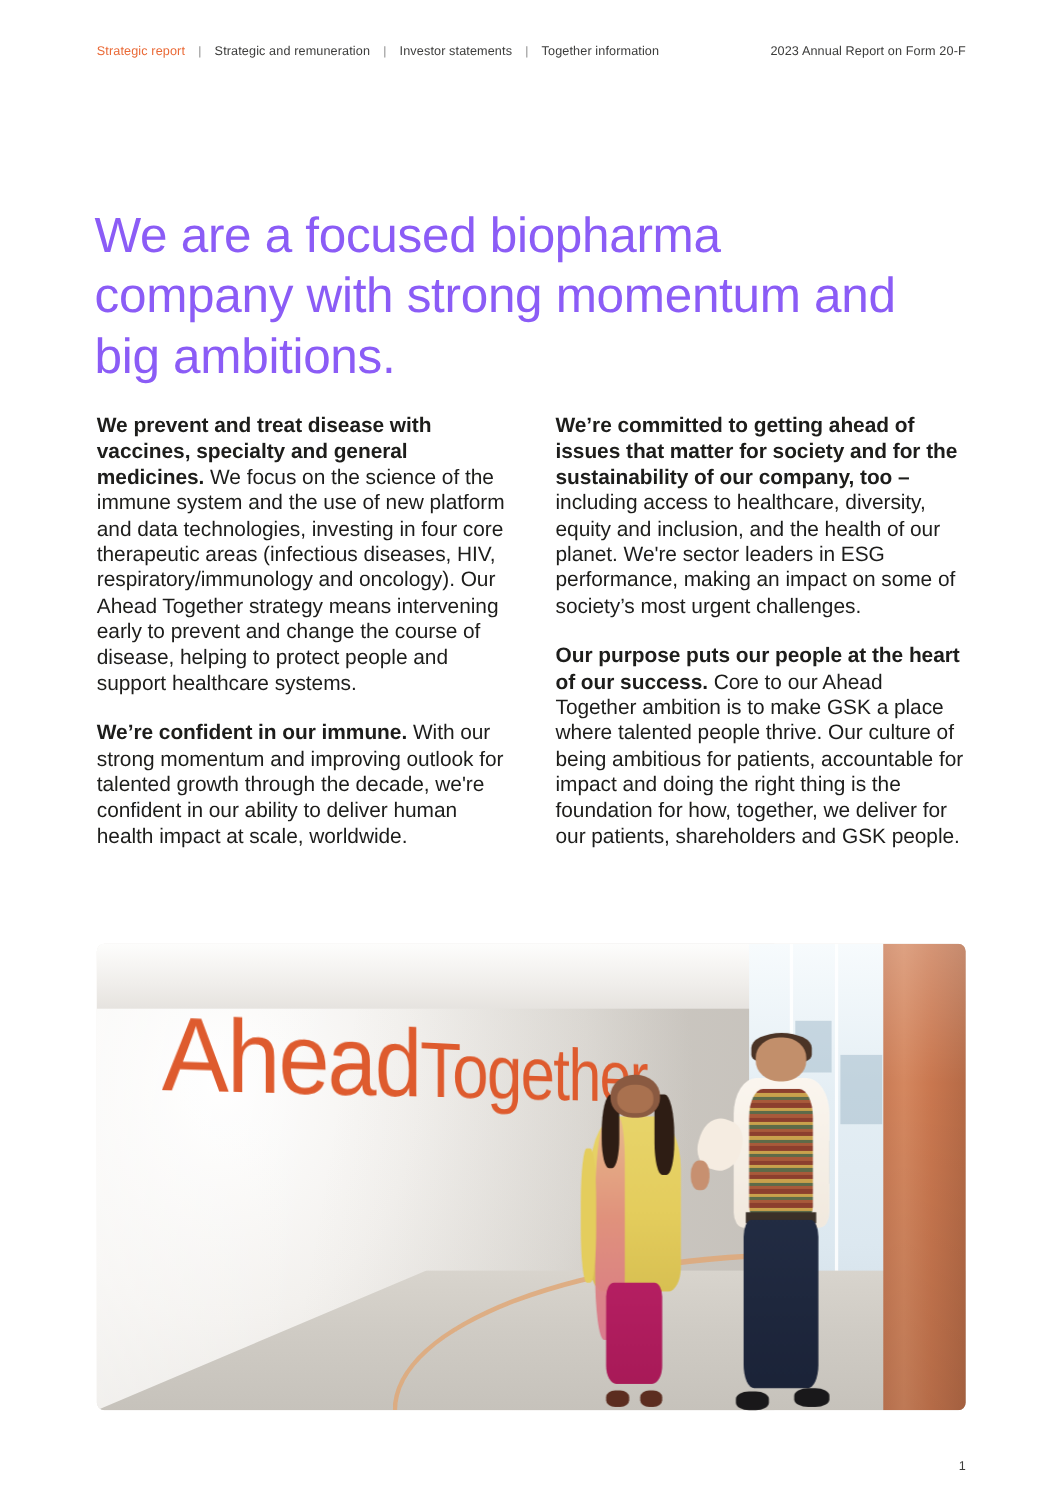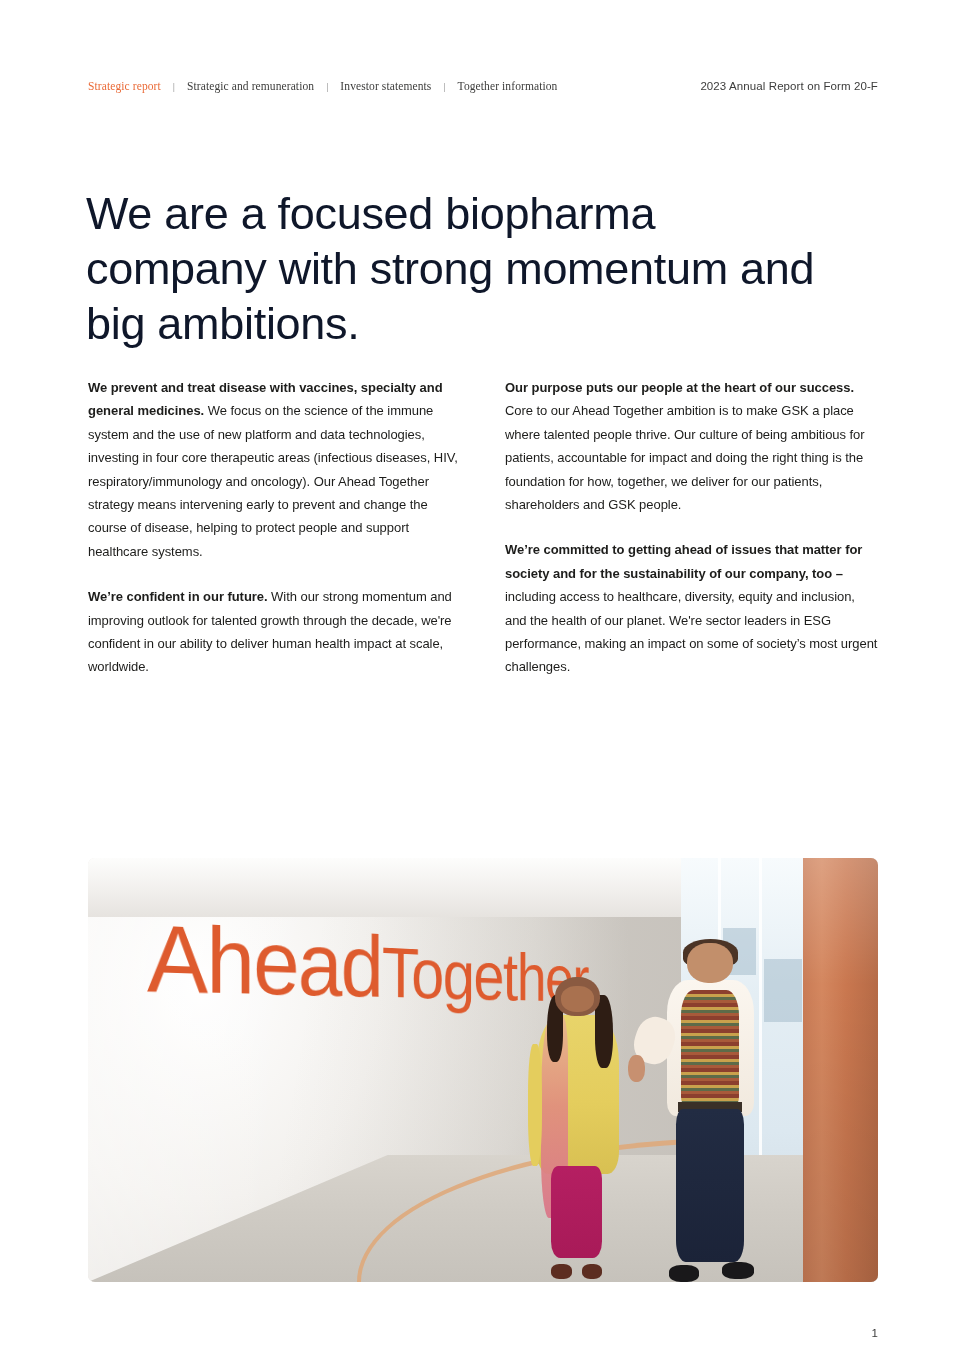--- a/index.html
+++ b/index.html
@@ -25,63 +25,61 @@
     right: 88px;
     display: flex;
     align-items: baseline;
     justify-content: space-between;
     font-size: 11.5px;
   }
   .nav-left {
     display: flex;
     align-items: center;
     white-space: nowrap;
-    font-family: Liberation Serif, serif;
   }
   .nav-item {
     color: #3c3c3b;
     letter-spacing: .1px;
   }
   .nav-item.active { color: #ea6a37; }
   .nav-sep {
     color: #8c8c8c;
     margin: 0 12px;
     font-size: 11px;
   }
   .report-label {
     color: #3c3c3b;
     letter-spacing: .1px;
-    margin-top: 39px;
   }
 
   
   .hero-heading {
     position: absolute;
     top: 186px;
     left: 86px;
     width: 740px;
     font-size: 45px;
     line-height: 55px;
     font-weight: 400;
-    color: #0f172a;
+    color: #8b5cf6;
     letter-spacing: -0.3px;
   }
 
   
   .columns {
     position: absolute;
     top: 376px;
     left: 88px;
     width: 790px;
     display: flex;
     gap: 44px;
   }
   .col { width: 373px; }
   .para {
-    font-size: 13px;
+    font-size: 19px;
     line-height: 23.4px;
     color: #1d1d1b;
     letter-spacing: -0.05px;
   }
   .para + .para { margin-top: 22px; }
   .para b { font-weight: 700; }
 
   
   .photo {
     position: absolute;
@@ -256,30 +254,30 @@
 
 <h1 class="hero-heading">We are a focused biopharma company with strong momentum and big ambitions.</h1>
 
 <div class="columns">
 
   <div class="col">
     <p class="para">
       <b>We prevent and treat disease with vaccines, specialty and general medicines.</b><span> We focus on the science of the immune system and the use of new platform and data technologies, investing in four core therapeutic areas (infectious diseases, HIV, respiratory/immunology and oncology). Our Ahead Together strategy means intervening early to prevent and change the course of disease, helping to protect people and support healthcare systems.</span>
     </p>
     <p class="para">
-      <b>We’re confident in our future.</b><span> With our strong momentum and improving outlook for talented growth through the decade, we're confident in our ability to deliver human health impact at scale, worldwide.</span>
+      <b>We’re confident in our immune.</b><span> With our strong momentum and improving outlook for talented growth through the decade, we're confident in our ability to deliver human health impact at scale, worldwide.</span>
     </p>
   </div>
 
   <div class="col">
     <p class="para">
-      <b>Our purpose puts our people at the heart of our success.</b><span> Core to our Ahead Together ambition is to make GSK a place where talented people thrive. Our culture of being ambitious for patients, accountable for impact and doing the right thing is the foundation for how, together, we deliver for our patients, shareholders and GSK people.</span>
+      <b>We’re committed to getting ahead of issues that matter for society and for the sustainability of our company, too –</b><span> including access to healthcare, diversity, equity and inclusion, and the health of our planet. We're sector leaders in ESG performance, making an impact on some of society’s most urgent challenges.</span>
     </p>
     <p class="para">
-      <b>We’re committed to getting ahead of issues that matter for society and for the sustainability of our company, too –</b><span> including access to healthcare, diversity, equity and inclusion, and the health of our planet. We're sector leaders in ESG performance, making an impact on some of society’s most urgent challenges.</span>
+      <b>Our purpose puts our people at the heart of our success.</b><span> Core to our Ahead Together ambition is to make GSK a place where talented people thrive. Our culture of being ambitious for patients, accountable for impact and doing the right thing is the foundation for how, together, we deliver for our patients, shareholders and GSK people.</span>
     </p>
   </div>
 
 </div>
 
 <div class="photo">
   <div class="photo-inner">
 
     <div class="wall"></div>
     <div class="wall-shade"></div>

